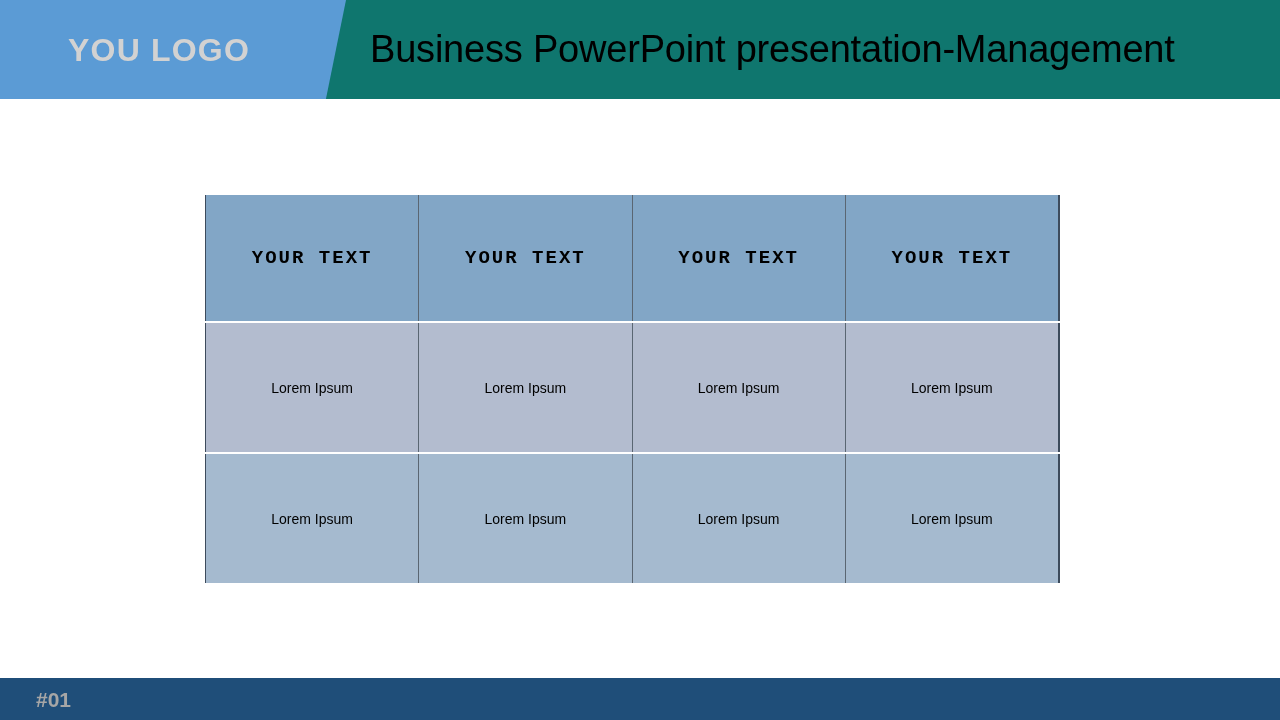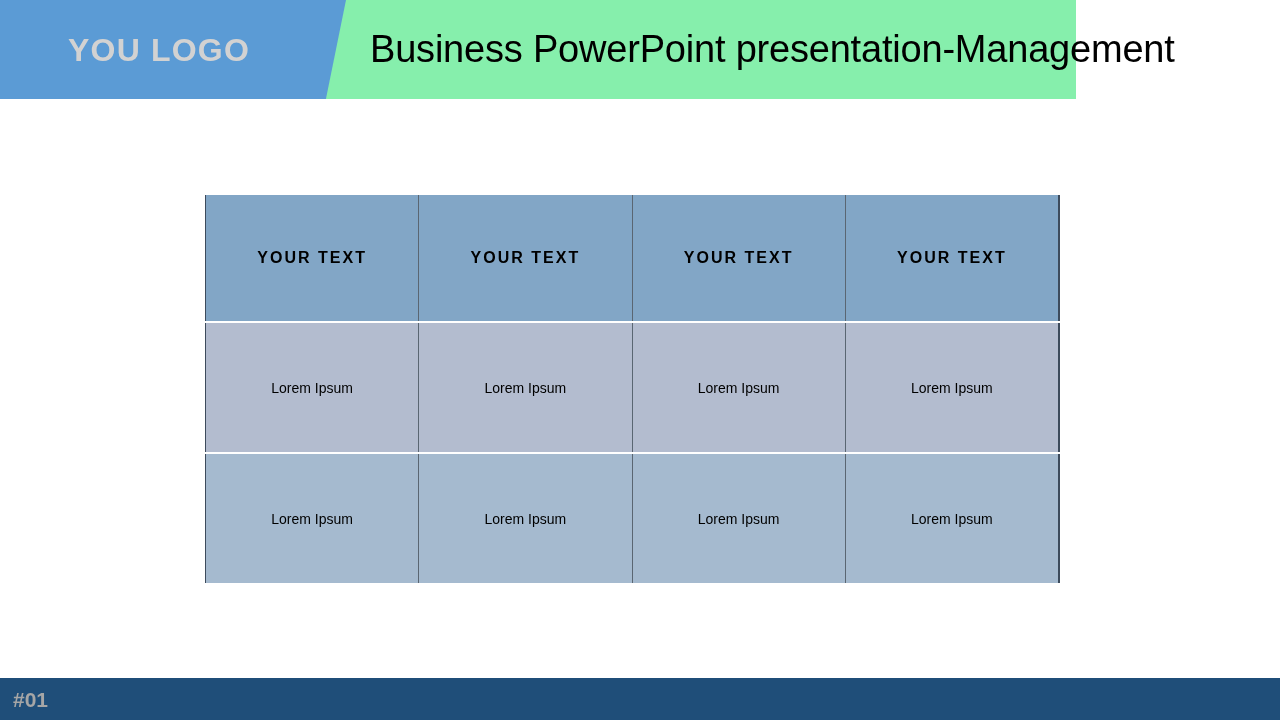--- a/index.html
+++ b/index.html
@@ -23,23 +23,23 @@
     width: 1280px;
     height: 720px;
     background: #ffffff;
   }
 
   
   #header-band {
     position: absolute;
     left: 0;
     top: 0;
-    width: 1076px;
+    width: 1280px;
     height: 99px;
-    background: #86efac;
+    background: #0f766e;
   }
   #logo-panel {
     position: absolute;
     left: 0;
     top: 0;
     width: 346px;
     height: 99px;
     background: #5b9bd5;
     clip-path: polygon(0 0, 100% 0, 94.2% 100%, 0 100%);
     display: flex;
@@ -96,24 +96,24 @@
     padding: 0;
     border-left: 1px solid #5a6672;
     border-right: 1px solid #5a6672;
     border-top: 2px solid #ffffff;
     border-bottom: 2px solid #ffffff;
     color: #000000;
   }
   #content-table tr.header-row td {
     background: #82a6c6;
     height: 126px;
-    font-size: 16px;
+    font-size: 19px;
     font-weight: bold;
     letter-spacing: 2px;
-    font-family: Liberation Sans, sans-serif;
+    font-family: Liberation Mono, monospace;
     margin-left: 44px;
   }
   #content-table tr.body-row-a td {
     background: #b3bccf;
     height: 129px;
     font-size: 14px;
     font-weight: normal;
     font-family: "Liberation Sans", sans-serif;
   }
   #content-table tr.body-row-b td {
@@ -135,21 +135,21 @@
     width: 1280px;
     height: 42px;
     background: #1f4e79;
     display: flex;
     align-items: center;
   }
   #footer-number {
     color: #a6a6a6;
     font-size: 21px;
     font-weight: bold;
-    margin-left: 13px;
+    margin-left: 36px;
     line-height: 1;
     font-family: "Liberation Sans", sans-serif;
   }
 </style>
 </head>
 <body>
 
 <div id="slide">
 
   <div id="header-band">

